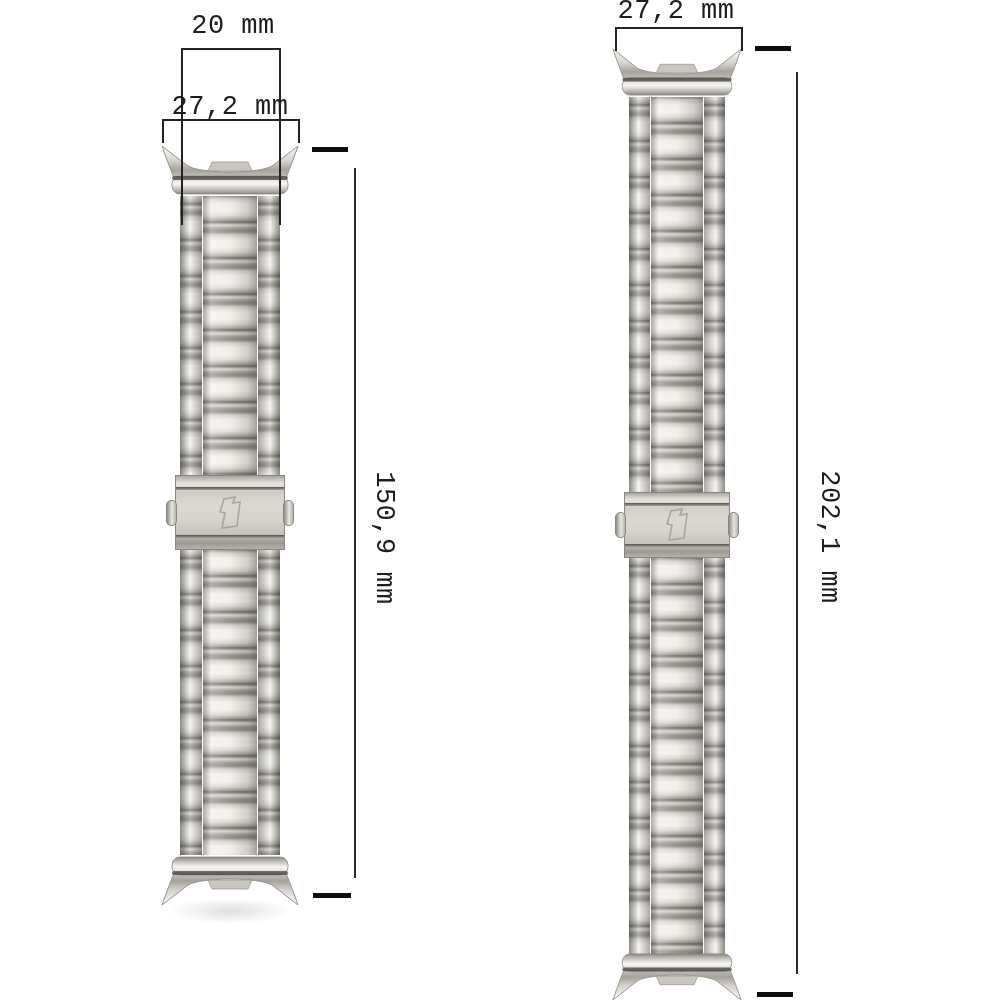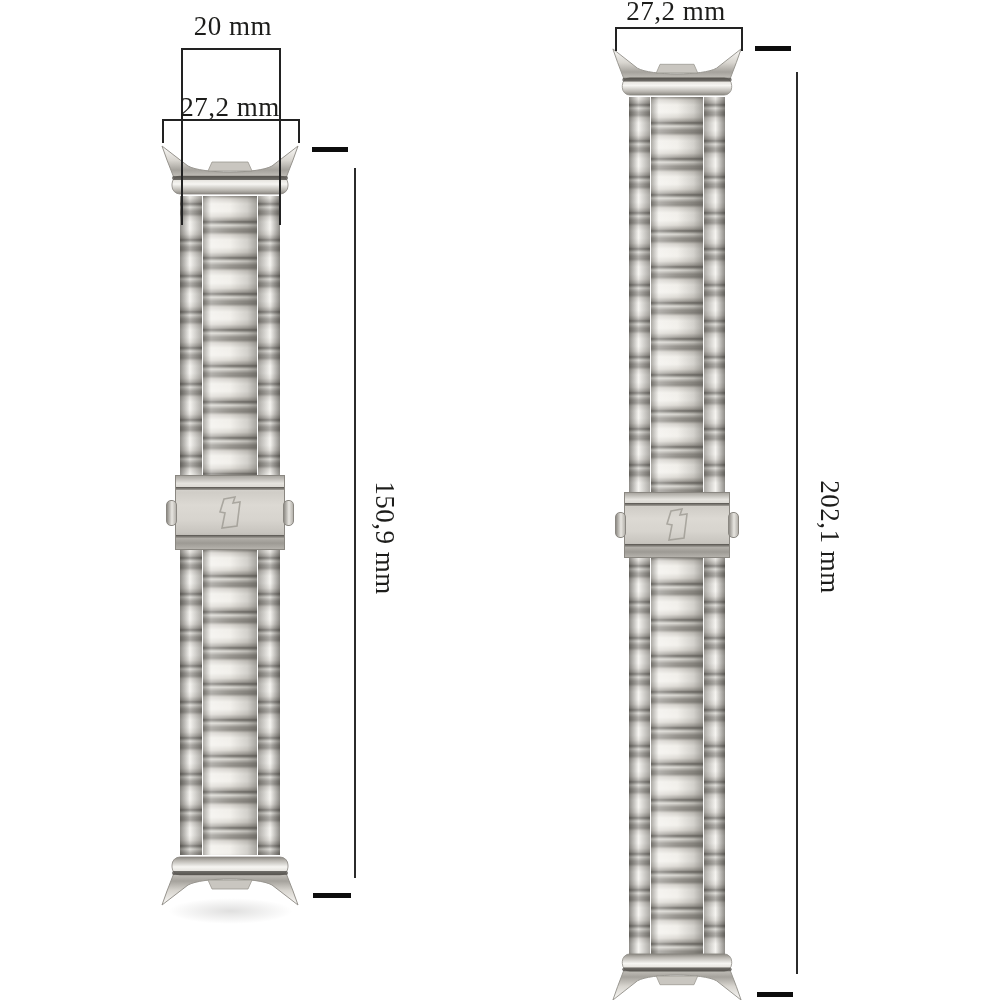--- a/index.html
+++ b/index.html
@@ -1,18 +1,18 @@
 <!DOCTYPE html>
 <html><head>
 <meta charset="utf-8">
 <style>
   html,body{margin:0;padding:0;background:#ffffff;}
   .stage{
     position:relative;width:1000px;height:1000px;background:#ffffff;
-    overflow:hidden;font-family:Liberation Serif, serif;color:#1d1d1b;
+    overflow:hidden;font-family:Liberation Mono, monospace;color:#1d1d1b;
   }
   
   .dim-label{
     position:absolute;font-size:27px;font-weight:500;letter-spacing:.5px;
     white-space:nowrap;transform:translateX(-50%);color:#1d1d1b;
   }
   .dim-label.rot{transform:translate(-50%,-50%) rotate(90deg);}
   .bracket{
     position:absolute;border-top:2px solid #222;border-left:2px solid #222;
     border-right:2px solid #222;box-sizing:border-box;

